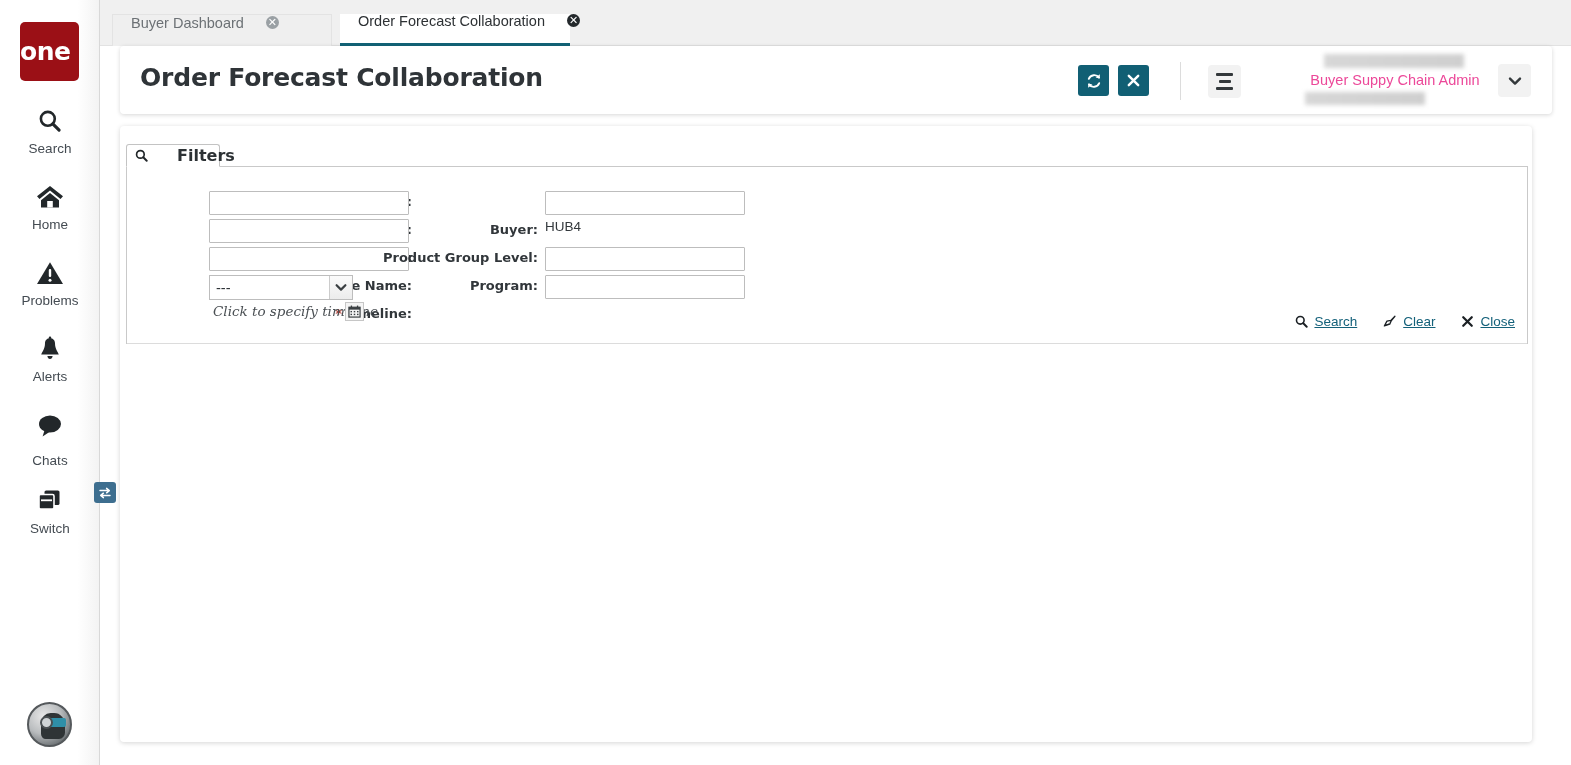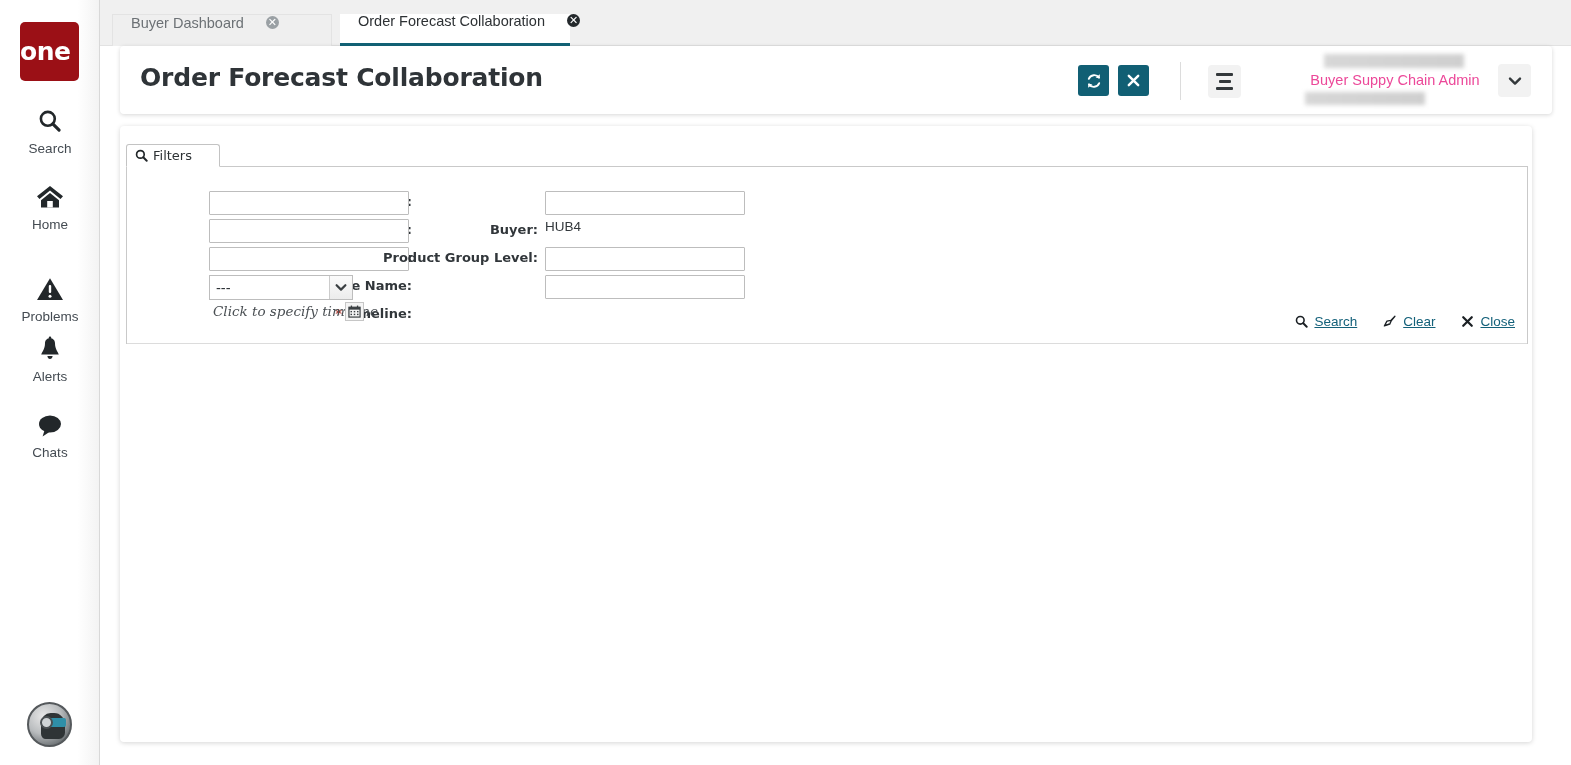--- a/index.html
+++ b/index.html
@@ -195,22 +195,23 @@
     background: #ffffff;
     border: 1px solid #c3c3c3;
     border-bottom: 1px solid #ffffff;
     border-radius: 3px 3px 0 0;
     display: flex; align-items: center; gap: 5px;
     padding-left: 8px;
     z-index: 2;
     cursor: pointer;
   }
   #filters-tab .lbl {
-    font-size: 13px; font-weight: 400; color: #2c3134;
+    font-size: 16px; font-weight: 700; color: #2c3134;
     font-family: "DejaVu Sans", sans-serif;
+    margin-left: 24px;
   }
   #filters-body {
     position: absolute; left: 0; top: 22px;
     width: 1402px; height: 178px;
     border: 1px solid #c9c9c9;
     background: #ffffff;
   }
 
   .field-row { position: absolute; height: 24px; }
   .field-label {
@@ -312,21 +313,21 @@
     <span class="nav-icon">
       <svg width="28" height="26" viewBox="0 0 28 26">
         <path d="M14 2 L27 12.2 L24.5 15 L14 6.6 L3.5 15 L1 12.2 Z" fill="#22272a"></path>
         <path d="M14 9 L23 16.2 V23.5 H5 V16.2 Z" fill="#22272a"></path>
         <rect x="11.2" y="17" width="5.6" height="6.5" fill="#ffffff"></rect>
       </svg>
     </span>
     <span class="nav-label">Home</span>
   </div>
 
-  <div class="nav-item" style="top:272px;">
+  <div class="nav-item" style="top:256px;">
     <span class="nav-icon">
       <svg width="28" height="26" viewBox="0 0 28 26">
         <path d="M14 2.2 L27 24 H1 Z" fill="#22272a"></path>
         <rect x="12.8" y="9" width="2.4" height="8" rx="1.1" fill="#ffffff"></rect>
         <circle cx="14" cy="20.2" r="1.5" fill="#ffffff"></circle>
       </svg>
     </span>
     <span class="nav-label">Problems</span>
   </div>
 
@@ -334,30 +335,46 @@
     <span class="nav-icon">
       <svg width="26" height="27" viewBox="0 0 26 27">
         <path d="M13 2.2 C10 2.2 8 4.2 8 7.2 C8 13 5.2 15.4 4.2 18.6 H21.8 C20.8 15.4 18 13 18 7.2 C18 4.2 16 2.2 13 2.2 Z" fill="#22272a"></path>
         <rect x="11.8" y="0.4" width="2.4" height="2.8" rx="1.1" fill="#22272a"></rect>
         <path d="M10.4 20 C10.6 22 11.6 23 13 23 C14.4 23 15.4 22 15.6 20 Z" fill="#22272a"></path>
       </svg>
     </span>
     <span class="nav-label">Alerts</span>
   </div>
 
-  <div class="nav-item" style="top:408px;">
+  <div class="nav-item" style="top:408px;gap:8px;">
     <span class="nav-icon">
       <svg width="28" height="25" viewBox="0 0 28 25">
         <ellipse cx="14" cy="11" rx="11" ry="8.6" fill="#22272a"></ellipse>
         <path d="M8.5 17.5 L6.6 23.4 L13.4 19 Z" fill="#22272a"></path>
       </svg>
     </span>
     <span class="nav-label">Chats</span>
   </div>
 
+  <div class="nav-item" style="top:484px;">
+    <span class="nav-icon">
+      <svg width="28" height="26" viewBox="0 0 28 26">
+        <rect x="8.5" y="2.5" width="15" height="14.5" rx="1.6" fill="#22272a"></rect>
+        <rect x="3" y="6.5" width="15" height="14.5" rx="1.6" fill="#22272a" stroke="#ffffff" stroke-width="1.6"></rect>
+        <rect x="5" y="11.4" width="11" height="1.8" fill="#ffffff"></rect>
+      </svg>
+      <span class="switch-badge">
+        <svg width="14" height="12" viewBox="0 0 14 12">
+          <path d="M2 3.6 H11 M8.6 1.4 L11.3 3.6 L8.6 5.8" fill="none" stroke="#ffffff" stroke-width="1.5" stroke-linecap="round" stroke-linejoin="round"></path>
+          <path d="M12 8.4 H3 M5.4 6.2 L2.7 8.4 L5.4 10.6" fill="none" stroke="#ffffff" stroke-width="1.5" stroke-linecap="round" stroke-linejoin="round"></path>
+        </svg>
+      </span>
+    </span>
+    <span class="nav-label">Switch</span>
+  </div>
 
 
   <div id="avatar-wrap">
     <span class="head"></span>
     <span class="visor"></span>
     <span class="lens"></span>
   </div>
 </div>
 
 <div id="tabstrip">
@@ -492,20 +509,23 @@
       <div class="field-row" style="left:130px; top:52px; width:281px;">
         <span class="field-label">Buyer:</span>
       </div>
       <span class="static-value" style="left:418px; top:52px;">HUB4</span>
 
       <div class="field-row" style="left:130px; top:80px; width:281px;">
         <span class="field-label">Product Group Level:</span>
       </div>
       <input class="text-input" style="left: 418px; top: 80px; width: 200px;" type="text" placeholder="">
 
+      <div class="field-row" style="left:130px; top:108px; width:281px;">
+        <span class="field-label">Program:</span>
+      </div>
       <input class="text-input" style="left: 418px; top: 108px; width: 200px;" type="text" placeholder="">
 
       <div id="filter-actions">
 
         <span class="action-link">
           <span>
             <svg width="13" height="13" viewBox="0 0 14 14">
                 <circle cx="5.7" cy="5.7" r="4.1" fill="none" stroke="#1b2024" stroke-width="1.7"></circle>
                 <line x1="8.9" y1="8.9" x2="12.6" y2="12.6" stroke="#1b2024" stroke-width="2.1" stroke-linecap="round"></line>
               </svg>

